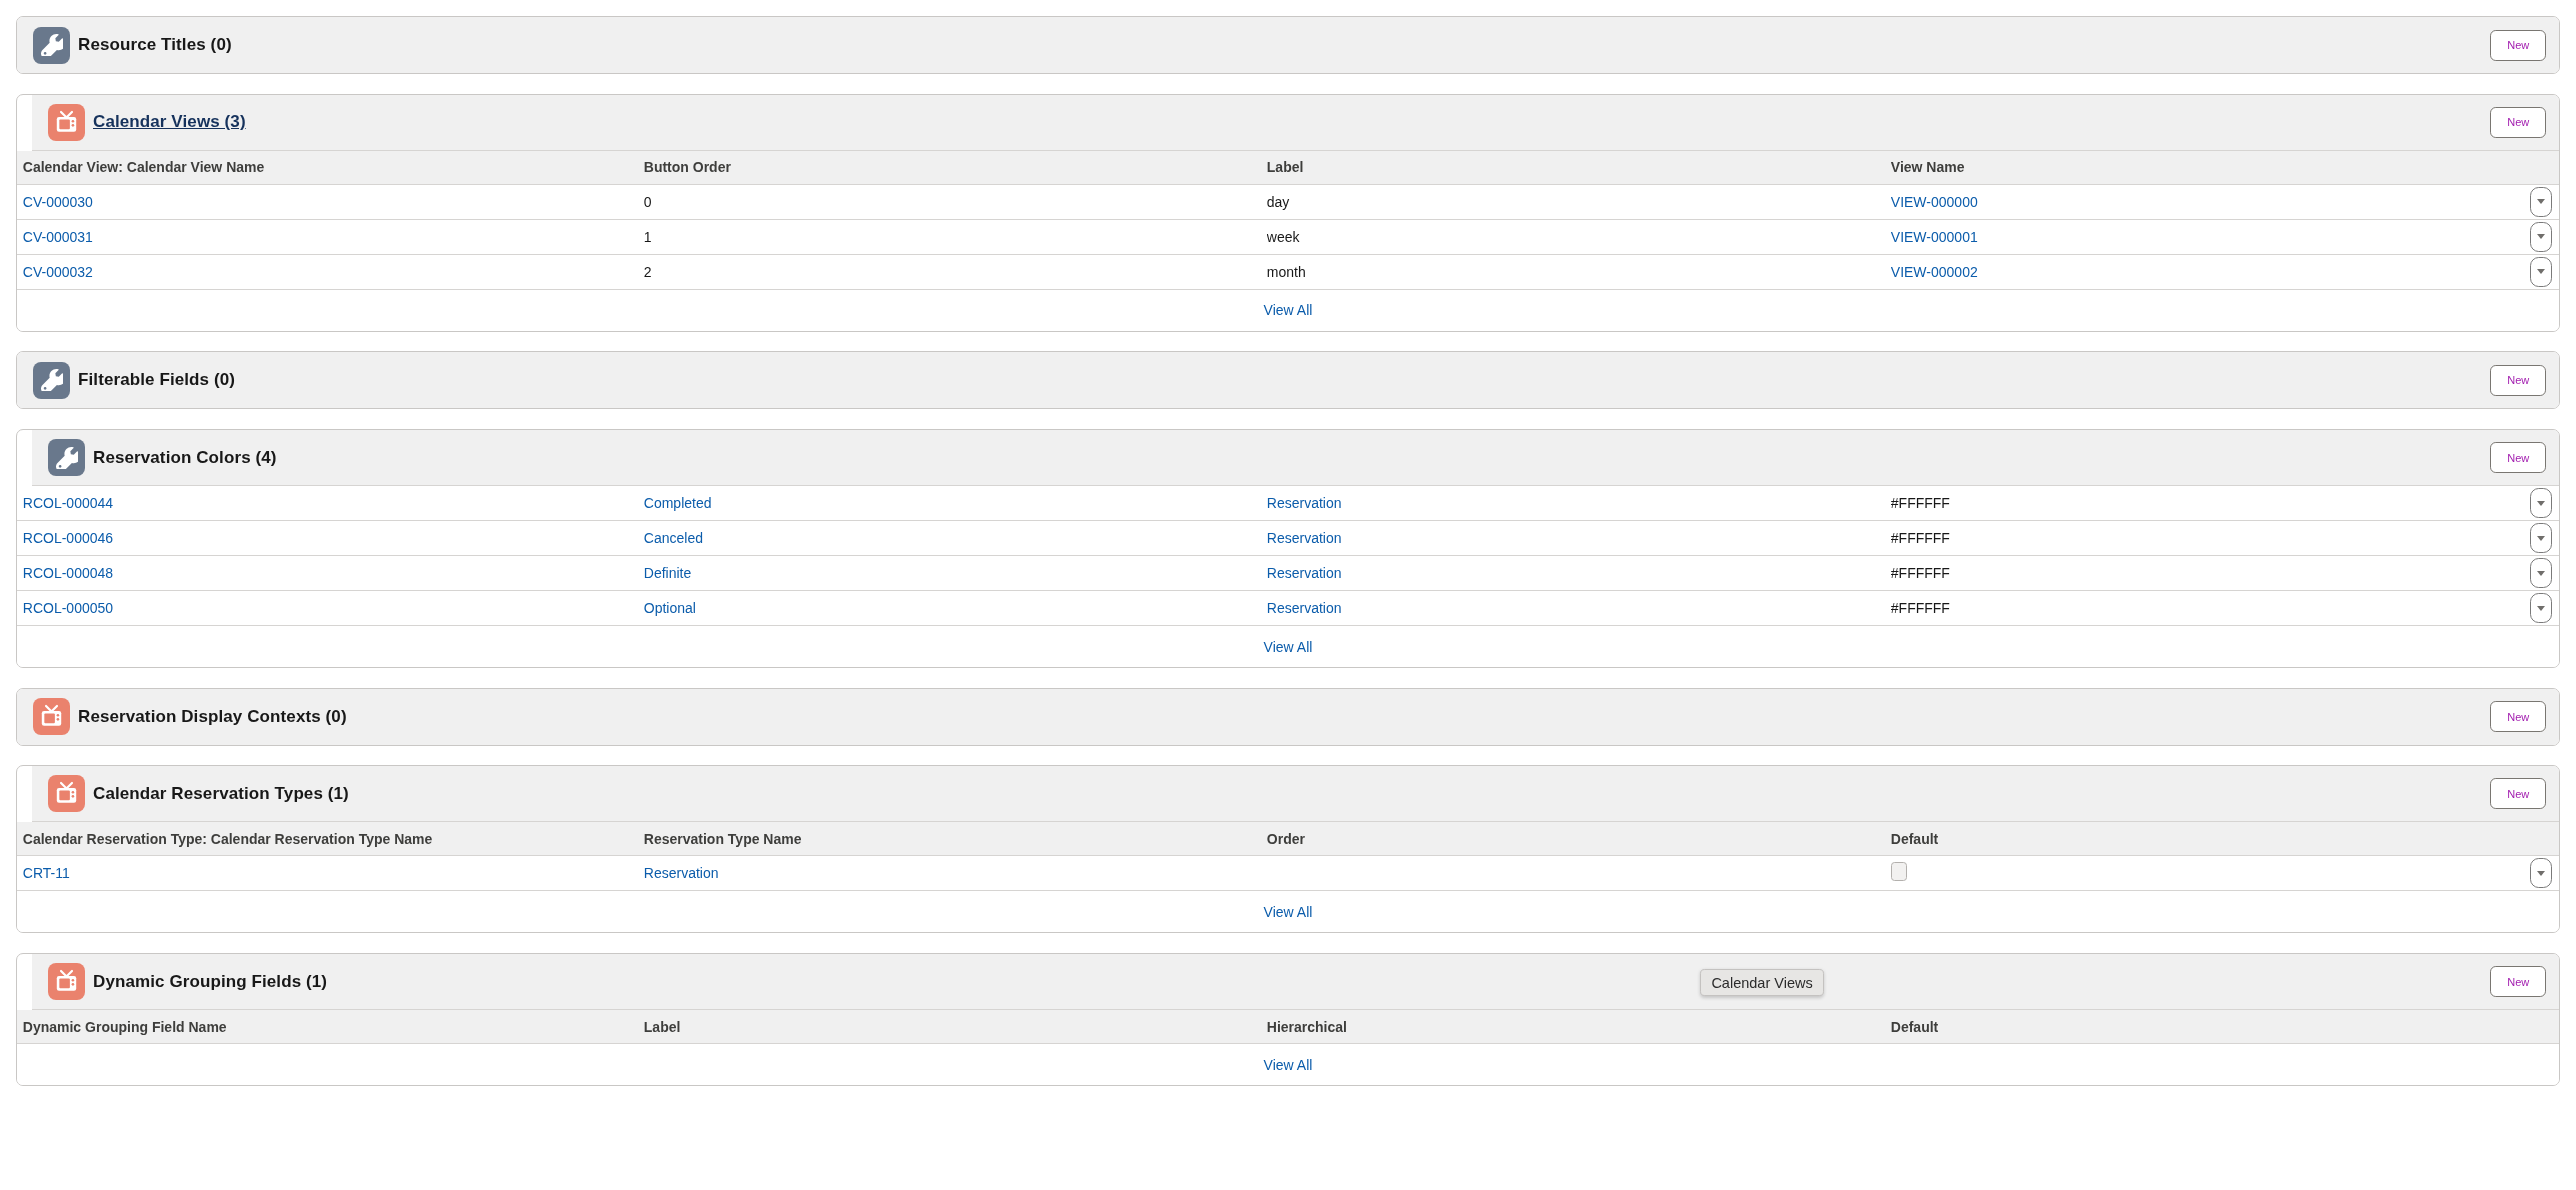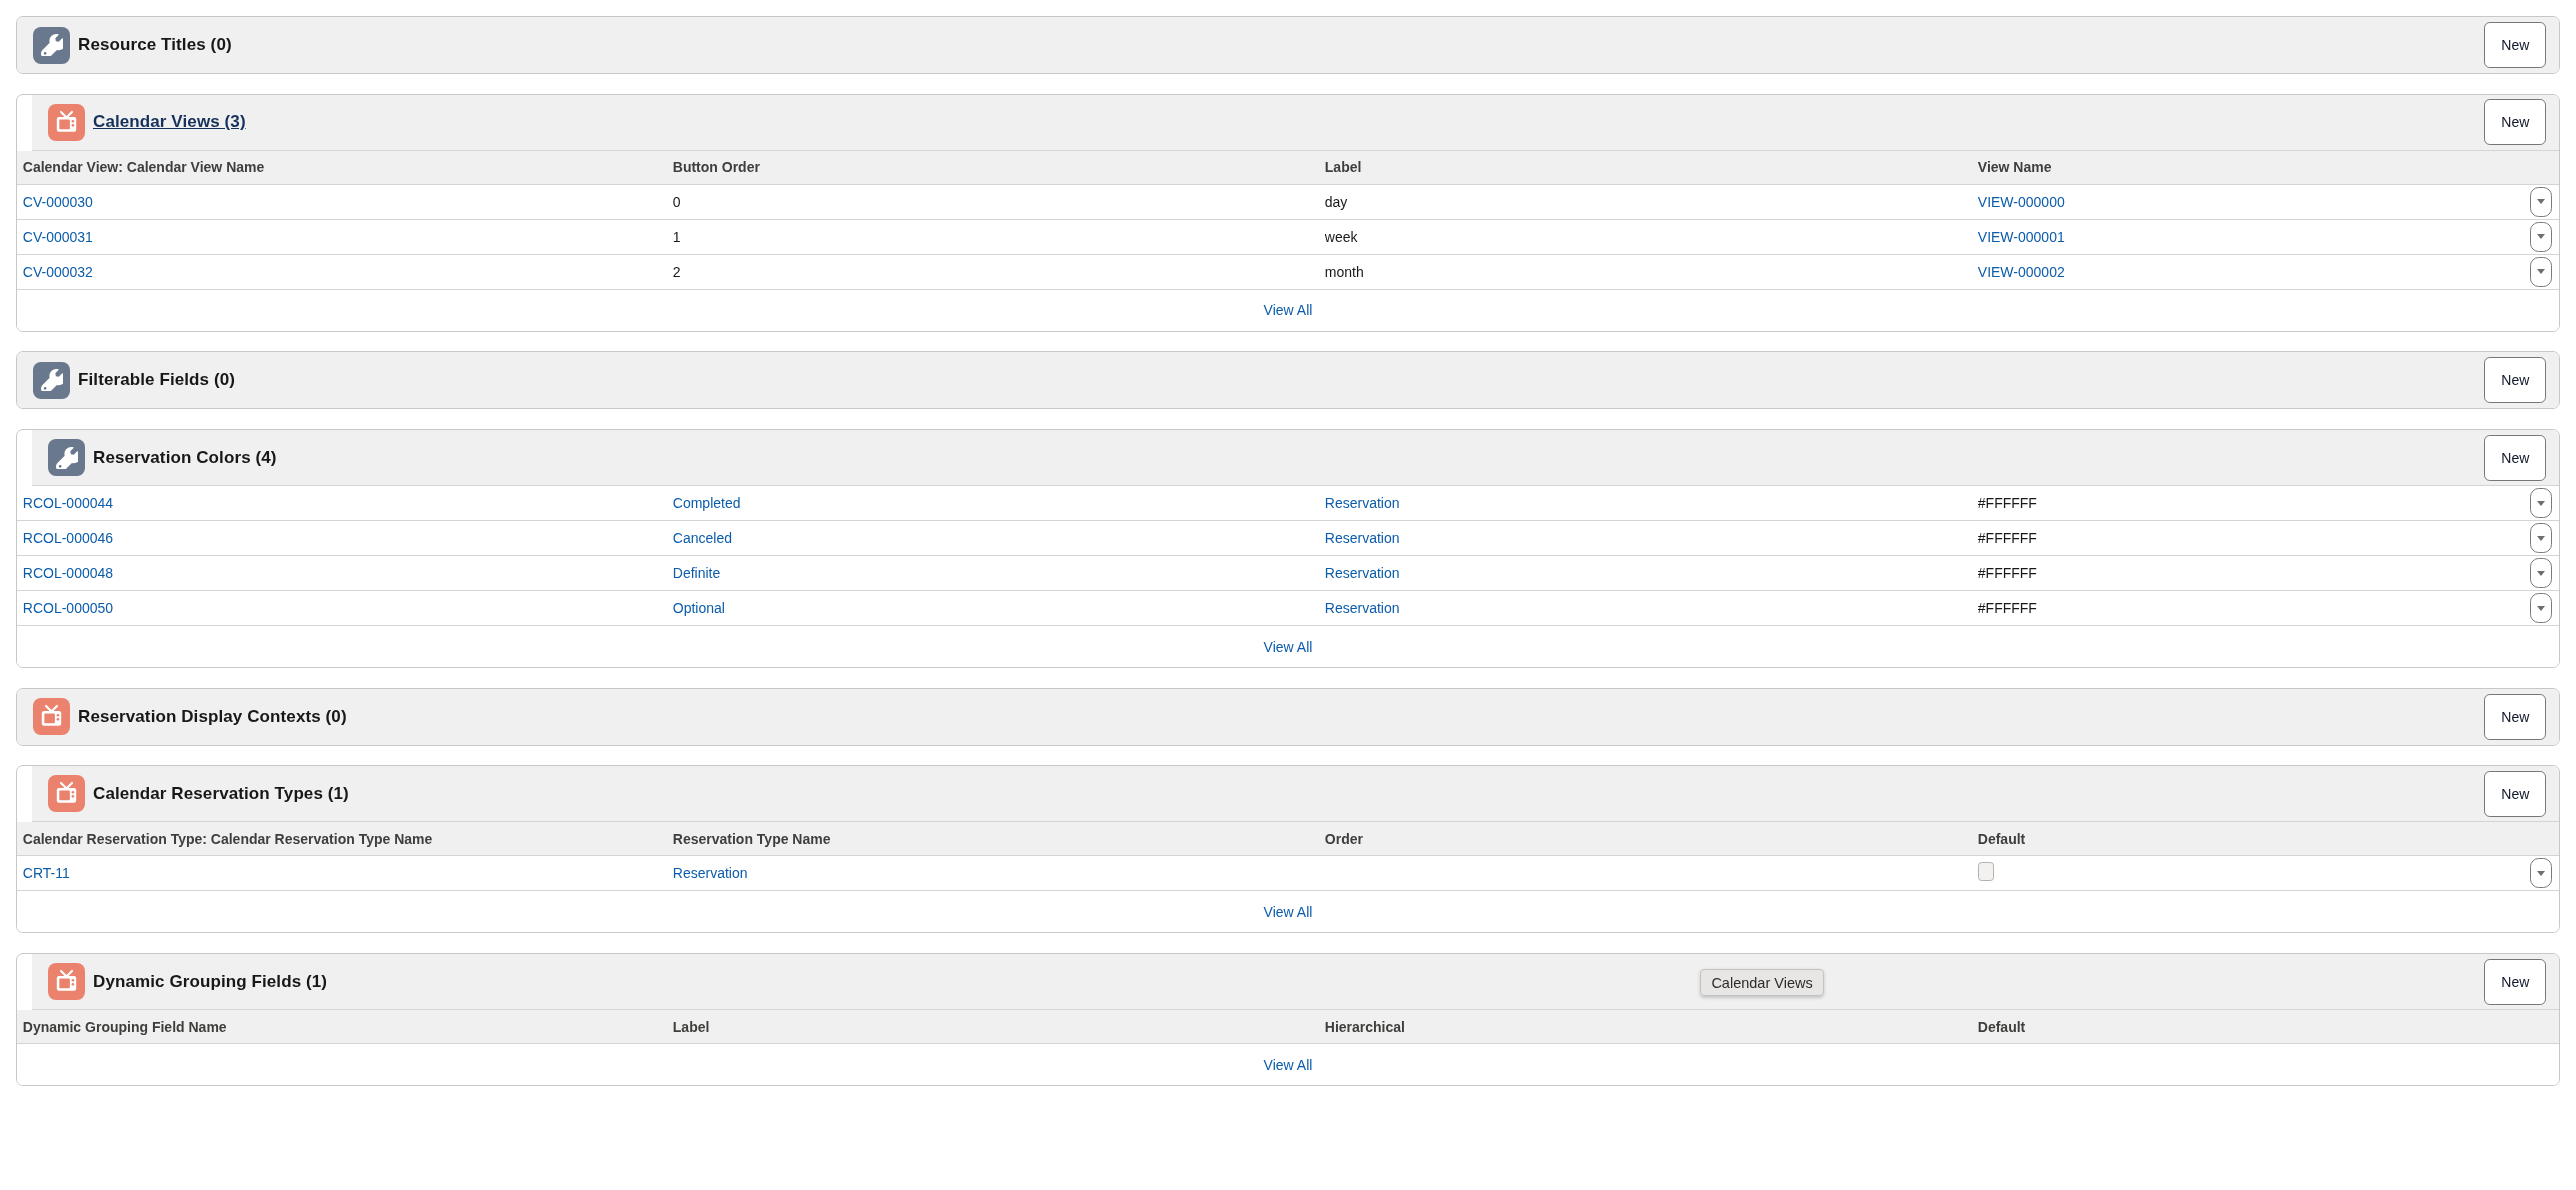--- a/index.html
+++ b/index.html
@@ -13,27 +13,27 @@
   .card-head { height:56px; background:#f0f0f0; display:flex; align-items:center;
     gap:8px; padding:0 12.7px 0 16px; }
   .card-head.with-table { border-bottom:1.2px solid #d6d4d2;margin-left:15px; }
   .obj-icon { width:37px; height:37px; border-radius:8px; flex:0 0 auto;
     display:flex; align-items:center; justify-content:center; }
   .obj-icon.slate { background:#69788C; }
   .obj-icon.salmon { background:#EA826D; }
   .card-title { font-size:17px; font-weight:700; color:#181818; letter-spacing:0.1px; }
   .card-title.link { color:#16325c; text-decoration:underline; cursor:pointer; }
   .spacer { flex:1; }
-  .new-btn { height:46px; padding:0 16px; background:#ffffff; color:#0f172a;
-    border:1.2px solid #797671; border-radius:5.8px; font-size:14px;
+  .new-btn { height:31px; padding:0 16px; background:#ffffff; color:#a21caf;
+    border:1.2px solid #797671; border-radius:5.8px; font-size:11px;
     font-family:"Liberation Sans", sans-serif; cursor:pointer; }
 
   
   .grid { display:grid; grid-template-columns:621px 623px 624px 1fr 56px;
-    align-items:center; padding-left:5.8px; padding-right:7px;gap:29px; }
+    align-items:center; padding-left:5.8px; padding-right:7px; }
   .thead { height:34px; background:#f0f0f0; border-bottom:1.2px solid #d6d4d2;
     font-size:14px; font-weight:700; color:#3e3e3c; }
   .trow { height:35px; background:#ffffff; border-bottom:1.2px solid #d6d4d2;
     font-size:14px; }
   .td, .th { overflow:hidden; white-space:nowrap; padding-right:7px; }
   .lnk { color:#0b5cab; text-decoration:none; cursor:pointer; }
   .lnk.dotted { border-bottom:1.2px dotted #6d9dc6; padding-bottom:1.2px; }
   .view-all { height:41px; background:#ffffff; display:flex; align-items:center;
     justify-content:center; font-size:14px; }
 

